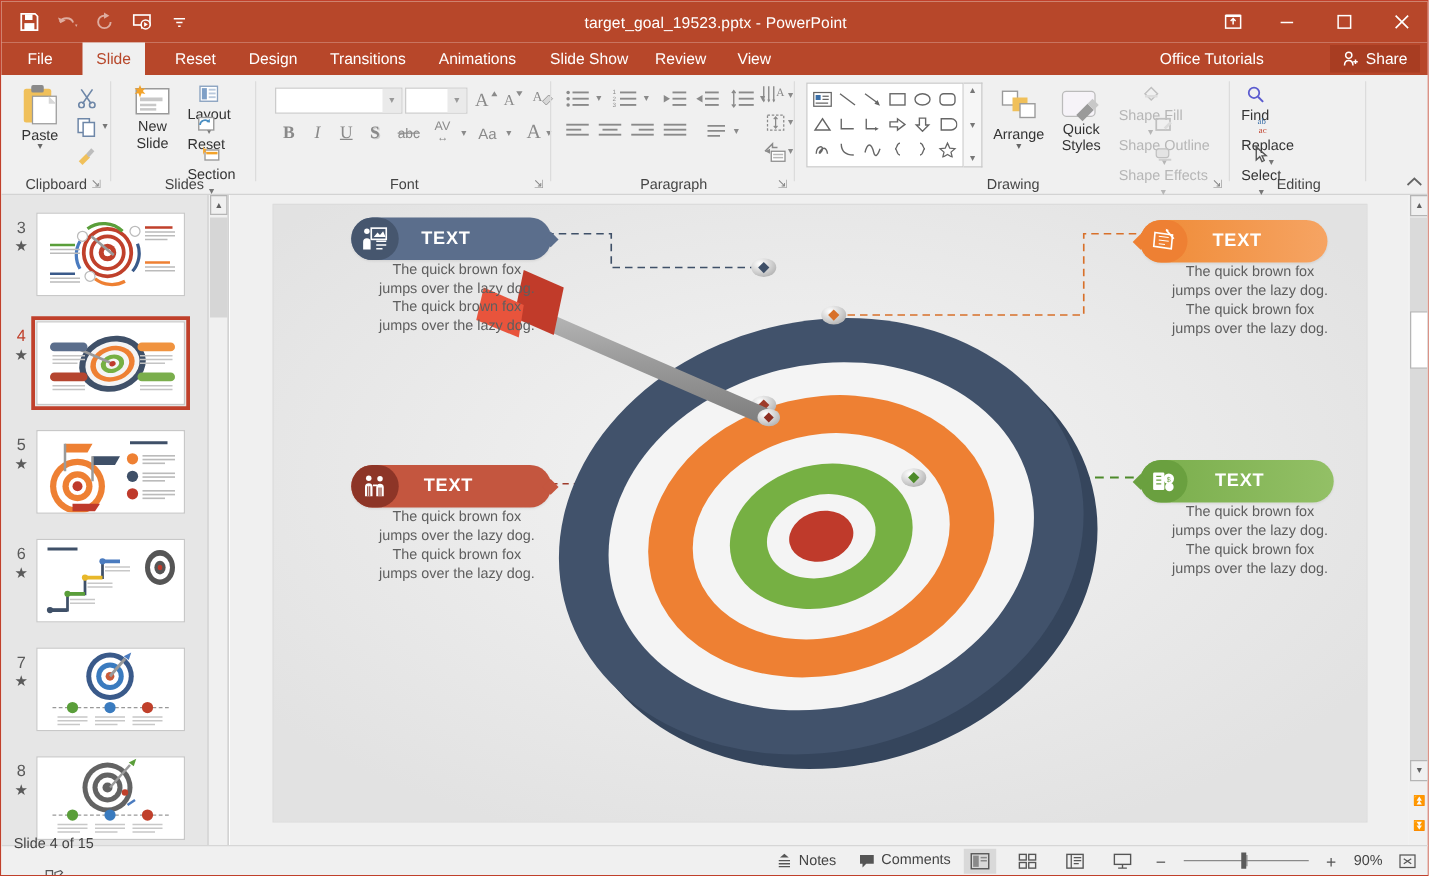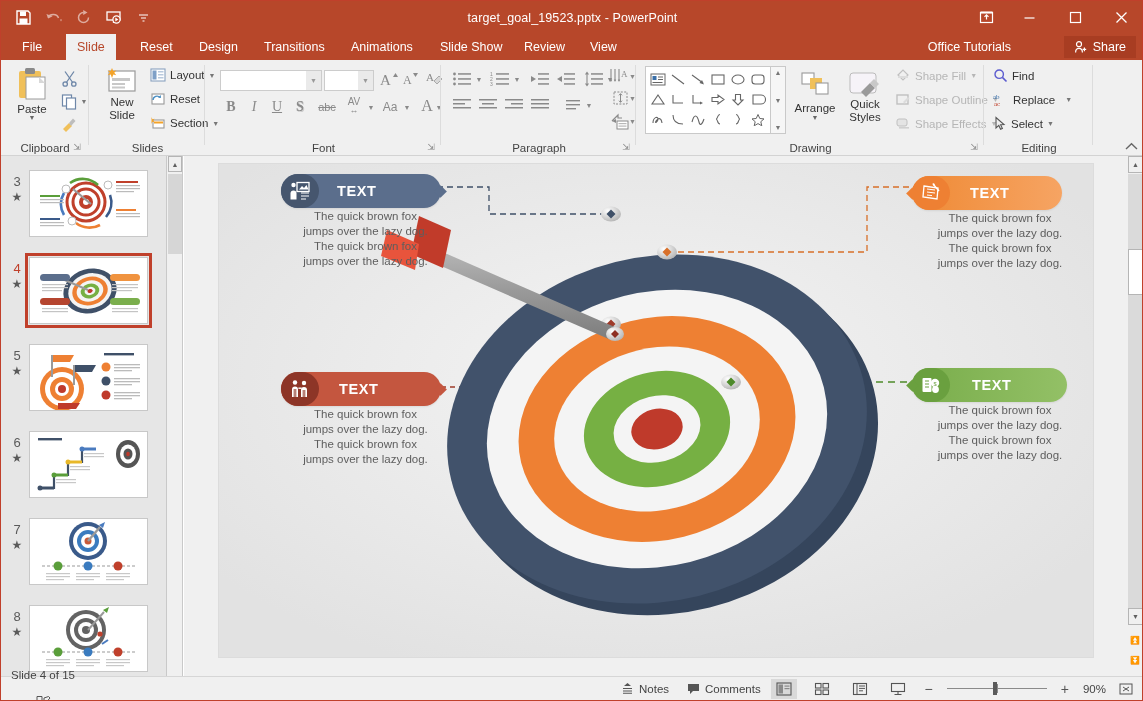--- a/index.html
+++ b/index.html
@@ -85,21 +85,21 @@
   .dialog-launch {
     position: absolute; bottom: 3px; width: 12px; height: 12px;
     color: #888; font-size: 9px; line-height: 12px; text-align: center;
   }
   .big-btn {
     position: absolute; display: flex; flex-direction: column; align-items: center;
     font-size: 11.5px; color: #333;
   }
   .sm-btn {
     position: absolute; display: flex; align-items: center; gap: 4px;
-    font-size: 11.5px; color: #333; white-space: nowrap;
+    font-size: 11.5px; color: #333; white-space: nowrap; flex-direction: column;
   }
   .sm-btn.dis { color: #b6b6b6; }
   .icon-box { display: inline-flex; align-items: center; justify-content: center; }
   .fontbox {
     position: absolute; background: #fff; border: 1px solid #ccc; height: 21px;
     display: flex; align-items: center;
   }
   .fontbox .caret {
     margin-left: auto; width: 15px; height: 19px; background: #eaeaea;
     display: flex; align-items: center; justify-content: center; font-size: 7px; color: #999;
@@ -1154,21 +1154,21 @@
     <div class="st-mid">
       <span style="display:flex; align-items:center; gap:5px;">
         <span class="icon-box">
           <svg width="13" height="13" viewBox="0 0 13 13">
               <path d="M6.5 1 L10 4 H3z" fill="#555"></path>
               <path d="M2 6.5 h9 M2 9 h9 M2 11.3 h9" stroke="#555" stroke-width="1.1"></path>
             </svg>
         </span>
         <span>Notes</span>
       </span>
-      <span style="display:flex; align-items:center; gap:5px;">
+      <span style="display:flex; gap:5px;">
         <span class="icon-box">
           <svg width="13" height="13" viewBox="0 0 13 13">
               <path d="M1 2 h11 v7 H6 l-3 3 v-3 H1z" fill="#555"></path>
             </svg>
         </span>
         <span>Comments</span>
       </span>
     </div>
     <div class="st-right">
       <span class="viewbtn active">

